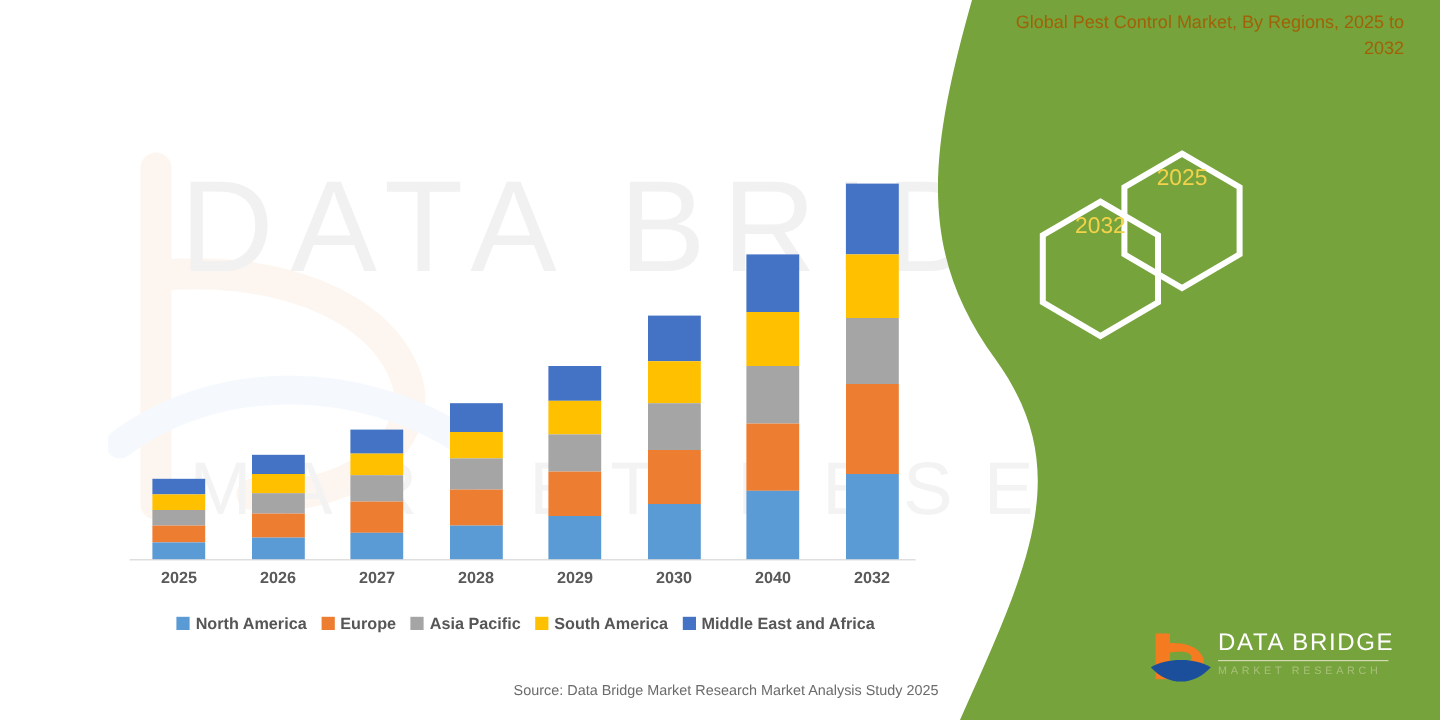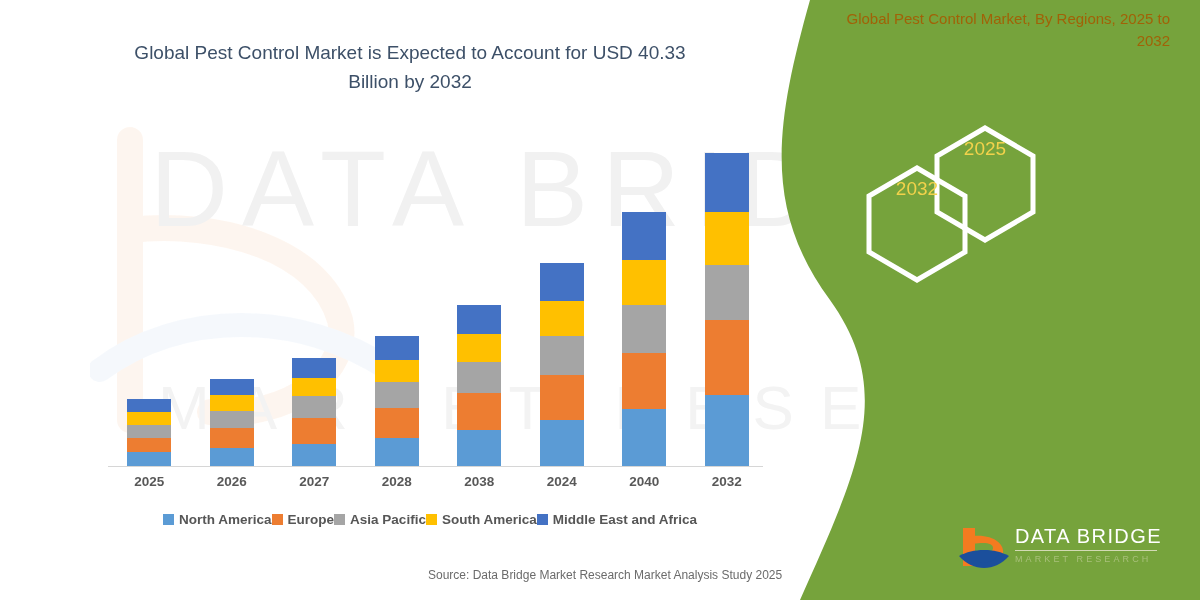--- a/index.html
+++ b/index.html
@@ -67,22 +67,22 @@
   .bars{position:absolute;left:108px;top:140px;width:660px;height:326px;
         display:flex;align-items:flex-end;}
   .bar-slot{flex:1;display:flex;flex-direction:column;justify-content:flex-end;align-items:center;height:100%;}
   .bar{width:44px;display:flex;flex-direction:column;}
   .seg{width:100%;}
 
   .xlabels{position:absolute;left:108px;top:474px;width:660px;display:flex;}
   .xlab{flex:1;text-align:center;color:#595959;font-size:13.5px;font-weight:700;}
 
   .legend{
-    position:absolute;left:100px;top:512px;width:660px;
-    display:flex;justify-content:center;align-items:center;
+    position:absolute;left:108px;top:512px;width:660px;
+    display:flex;justify-content:center;align-items:center;gap:12px;
   }
   .lg-item{display:flex;align-items:center;gap:5px;}
   .lg-sw{width:11px;height:11px;display:inline-block;}
   .lg-tx{color:#565656;font-size:13.5px;font-weight:700;white-space:nowrap;}
 
   .footer{position:absolute;left:0;top:566px;width:790px;height:26px;}
   .ft-left{position:absolute;left:95px;top:2px;color:#6b6b6b;font-size:9.2px;white-space:nowrap;}
   .ft-right{position:absolute;left:428px;top:2px;color:#6b6b6b;font-size:12px;white-space:nowrap;}
 </style>
 </head>
@@ -94,21 +94,20 @@
     <svg class="wm-mark" viewBox="0 0 310 330">
       <path d="M40 20 L40 300 M40 110 C130 100 230 130 250 200 C262 250 200 300 120 292" fill="none" stroke="#fdeee2" stroke-width="26" stroke-linecap="round"></path>
       <path d="M10 250 C90 190 210 190 300 250" fill="none" stroke="#eef4fb" stroke-width="24" stroke-linecap="round"></path>
     </svg>
     <div class="wm-text wm-top">DATA BRIDGE</div>
     <div class="wm-text wm-bot">MARKET RESEARCH</div>
   </div>
 
   <div class="chart-area">
 
-    <div class="chart-title">Global Pest Control Market is Expected to Account for USD 40.33 Billion by 2032</div>
 
     <div class="axis-line"></div>
 
     <div class="bars" id="bars">
         <div class="bar-slot">
           <div class="bar">
             <div class="seg" title="Middle East and Africa 2025: 1.7" style="background: rgb(68, 114, 196); height: 13.1937px;"></div>
             <div class="seg" title="South America 2025: 1.6" style="background: rgb(255, 192, 0); height: 12.4176px;"></div>
             <div class="seg" title="Asia Pacific 2025: 1.7" style="background: rgb(165, 165, 165); height: 13.1937px;"></div>
             <div class="seg" title="Europe 2025: 1.8" style="background: rgb(237, 125, 49); height: 13.9697px;"></div>
@@ -178,22 +177,22 @@
             <div class="seg" title="North America 2032: 9.2" style="background: rgb(91, 155, 213); height: 71.4009px;"></div>
           </div>
         </div>
       </div>
 
     <div class="xlabels" id="xlabels">
         <div class="xlab">2025</div>
         <div class="xlab">2026</div>
         <div class="xlab">2027</div>
         <div class="xlab">2028</div>
-        <div class="xlab">2038</div>
-        <div class="xlab">2024</div>
+        <div class="xlab">2029</div>
+        <div class="xlab">2030</div>
         <div class="xlab">2040</div>
         <div class="xlab">2032</div>
       </div>
 
     <div class="legend" id="legend">
         <div class="lg-item">
           <span class="lg-sw" style="background: rgb(91, 155, 213);"></span>
           <span class="lg-tx">North America</span>
         </div>
         <div class="lg-item">

